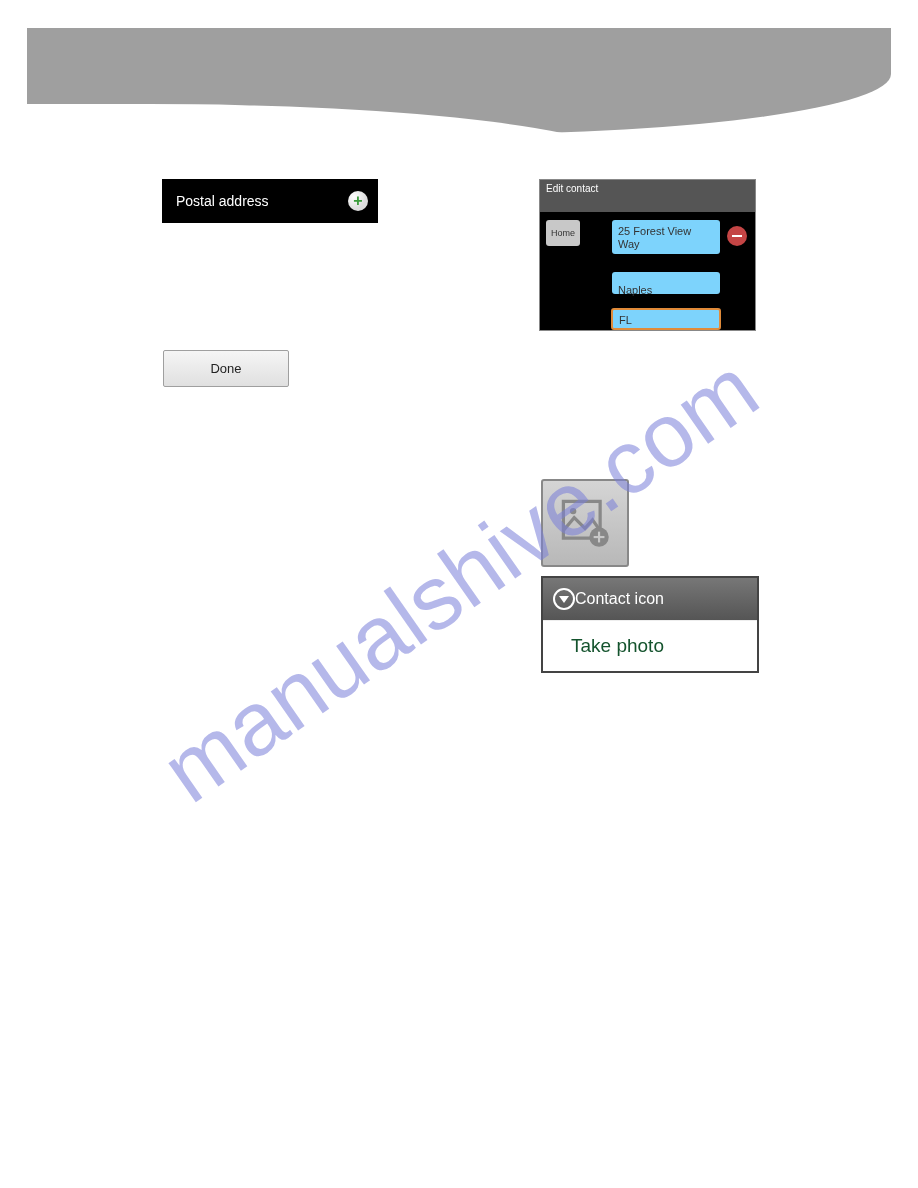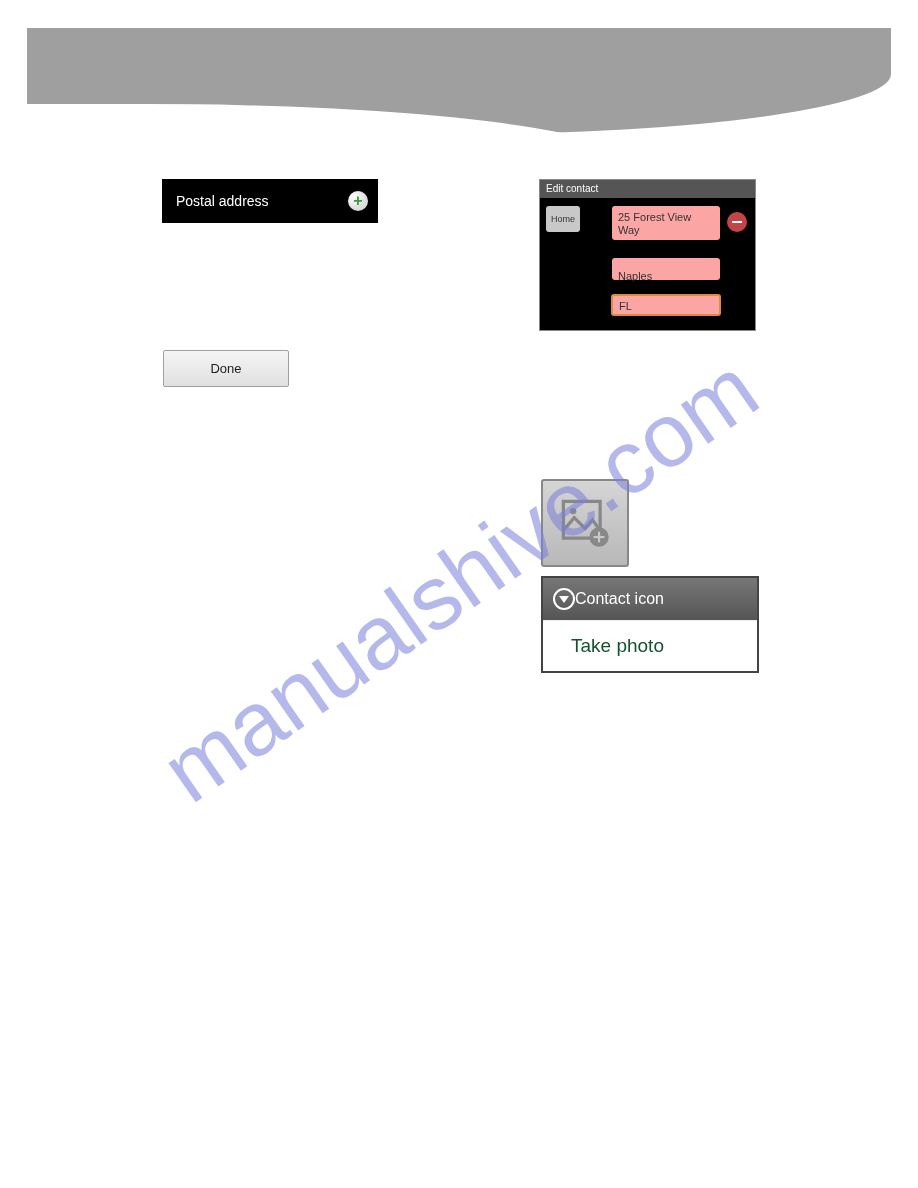--- a/index.html
+++ b/index.html
@@ -100,21 +100,21 @@
     width: 217px;
     height: 152px;
     background: #000;
     border: 1px solid #888;
   }
   .ec-title {
     background: #555;
     color: #fff;
     font-size: 10px;
     padding: 3px 6px;
-    height: 18px;
+    height: 32px;
   }
   .ec-body {
     position: relative;
     padding: 6px;
   }
   .ec-home {
     position: absolute;
     top: 8px;
     left: 6px;
     width: 34px;
@@ -124,21 +124,21 @@
     font-size: 9px;
     display: flex;
     align-items: center;
     justify-content: center;
     border-radius: 3px;
   }
   .ec-field {
     position: absolute;
     left: 72px;
     width: 108px;
-    background: #fca5a5;
+    background: #7dd3fc;
     color: #333;
     font-size: 11px;
     padding: 5px 6px;
     border-radius: 3px;
     line-height: 1.2;
   }
   .ec-f1 { top: 8px; height: 34px; }
   .ec-f2 { top: 60px; height: 22px; padding-top:12px; }
   .ec-f3 { top: 96px; height: 22px; padding-top:4px; border: 2px solid #e08b3a; left:71px; width:110px; }
   .ec-minus {

